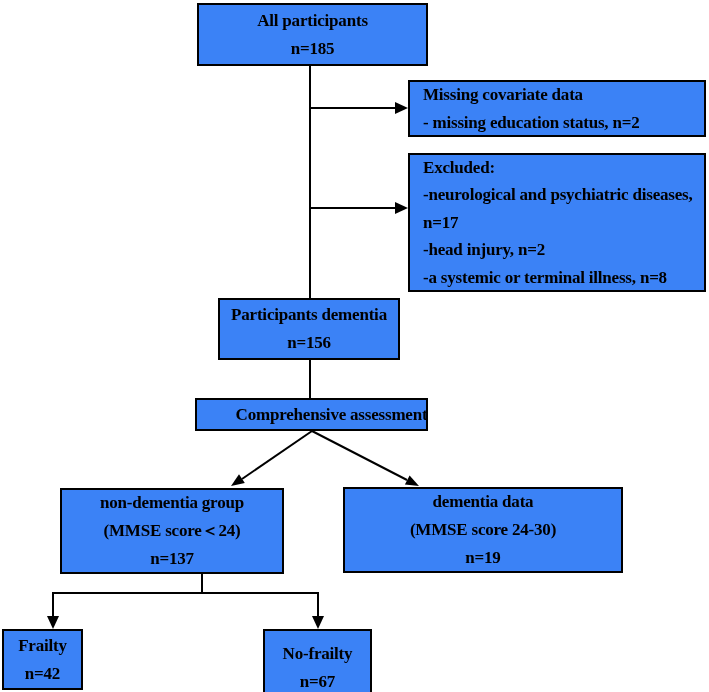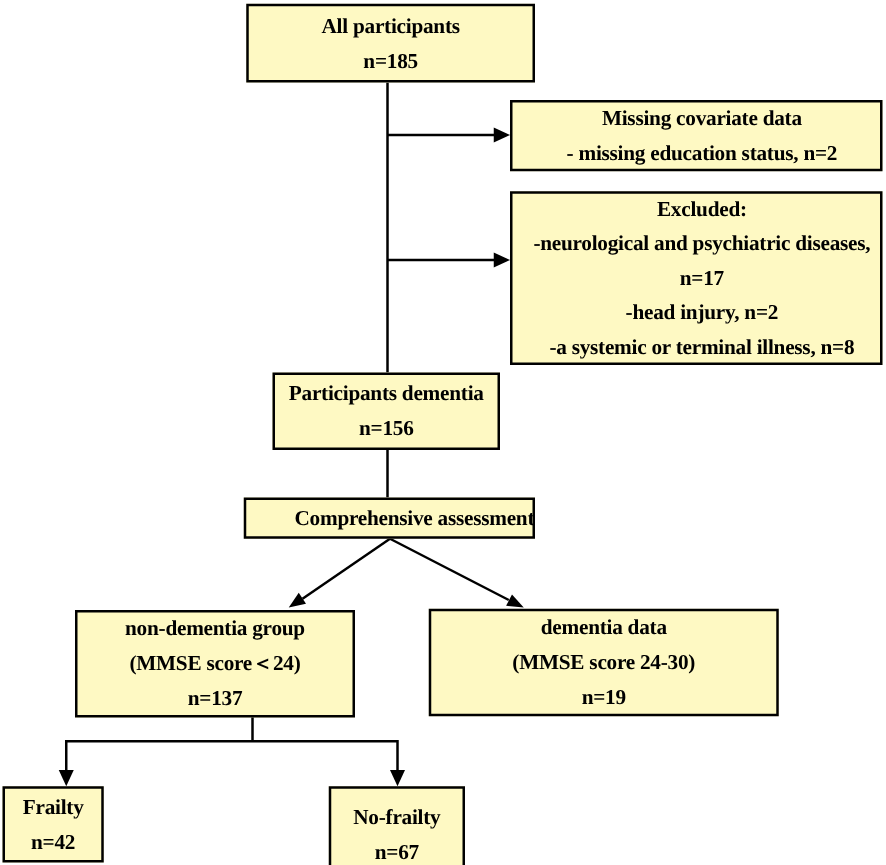--- a/index.html
+++ b/index.html
@@ -20,31 +20,31 @@
     position: absolute;
     left: 0;
     top: 0;
     width: 709px;
     height: 692px;
   }
   .box {
     position: absolute;
     box-sizing: border-box;
     border: 2px solid #000000;
-    background: #fef9c3;
+    background: #3b82f6;
     display: flex;
     flex-direction: column;
     justify-content: center;
     font-size: 17px;
     font-weight: 700;
     letter-spacing: -0.2px;
     line-height: 28px;
   }
   .box.center { align-items: center; text-align: center; }
-  .box.left   { align-items: center; text-align: left; padding-left: 13px; padding-right: 4px; }
+  .box.left   { align-items: flex-start; text-align: left; padding-left: 13px; padding-right: 4px; }
   .bline { white-space: nowrap; }
   .excl .bline { line-height: 27.4px; }
 
   
   #b-all        { left: 197px; top: 3px;   width: 231px; height: 63px; }
   #b-missing    { left: 408px; top: 80px;  width: 298px; height: 57px; }
   #b-excluded   { left: 408px; top: 153px; width: 298px; height: 139px; }
   #b-recruited  { left: 218px; top: 298px; width: 182px; height: 62px; }
   #b-assessment { left: 195px; top: 398px; width: 233px; height: 33px; padding-left: 40px; }
   #b-nondem     { left: 60px;  top: 488px; width: 224px; height: 86px; }

